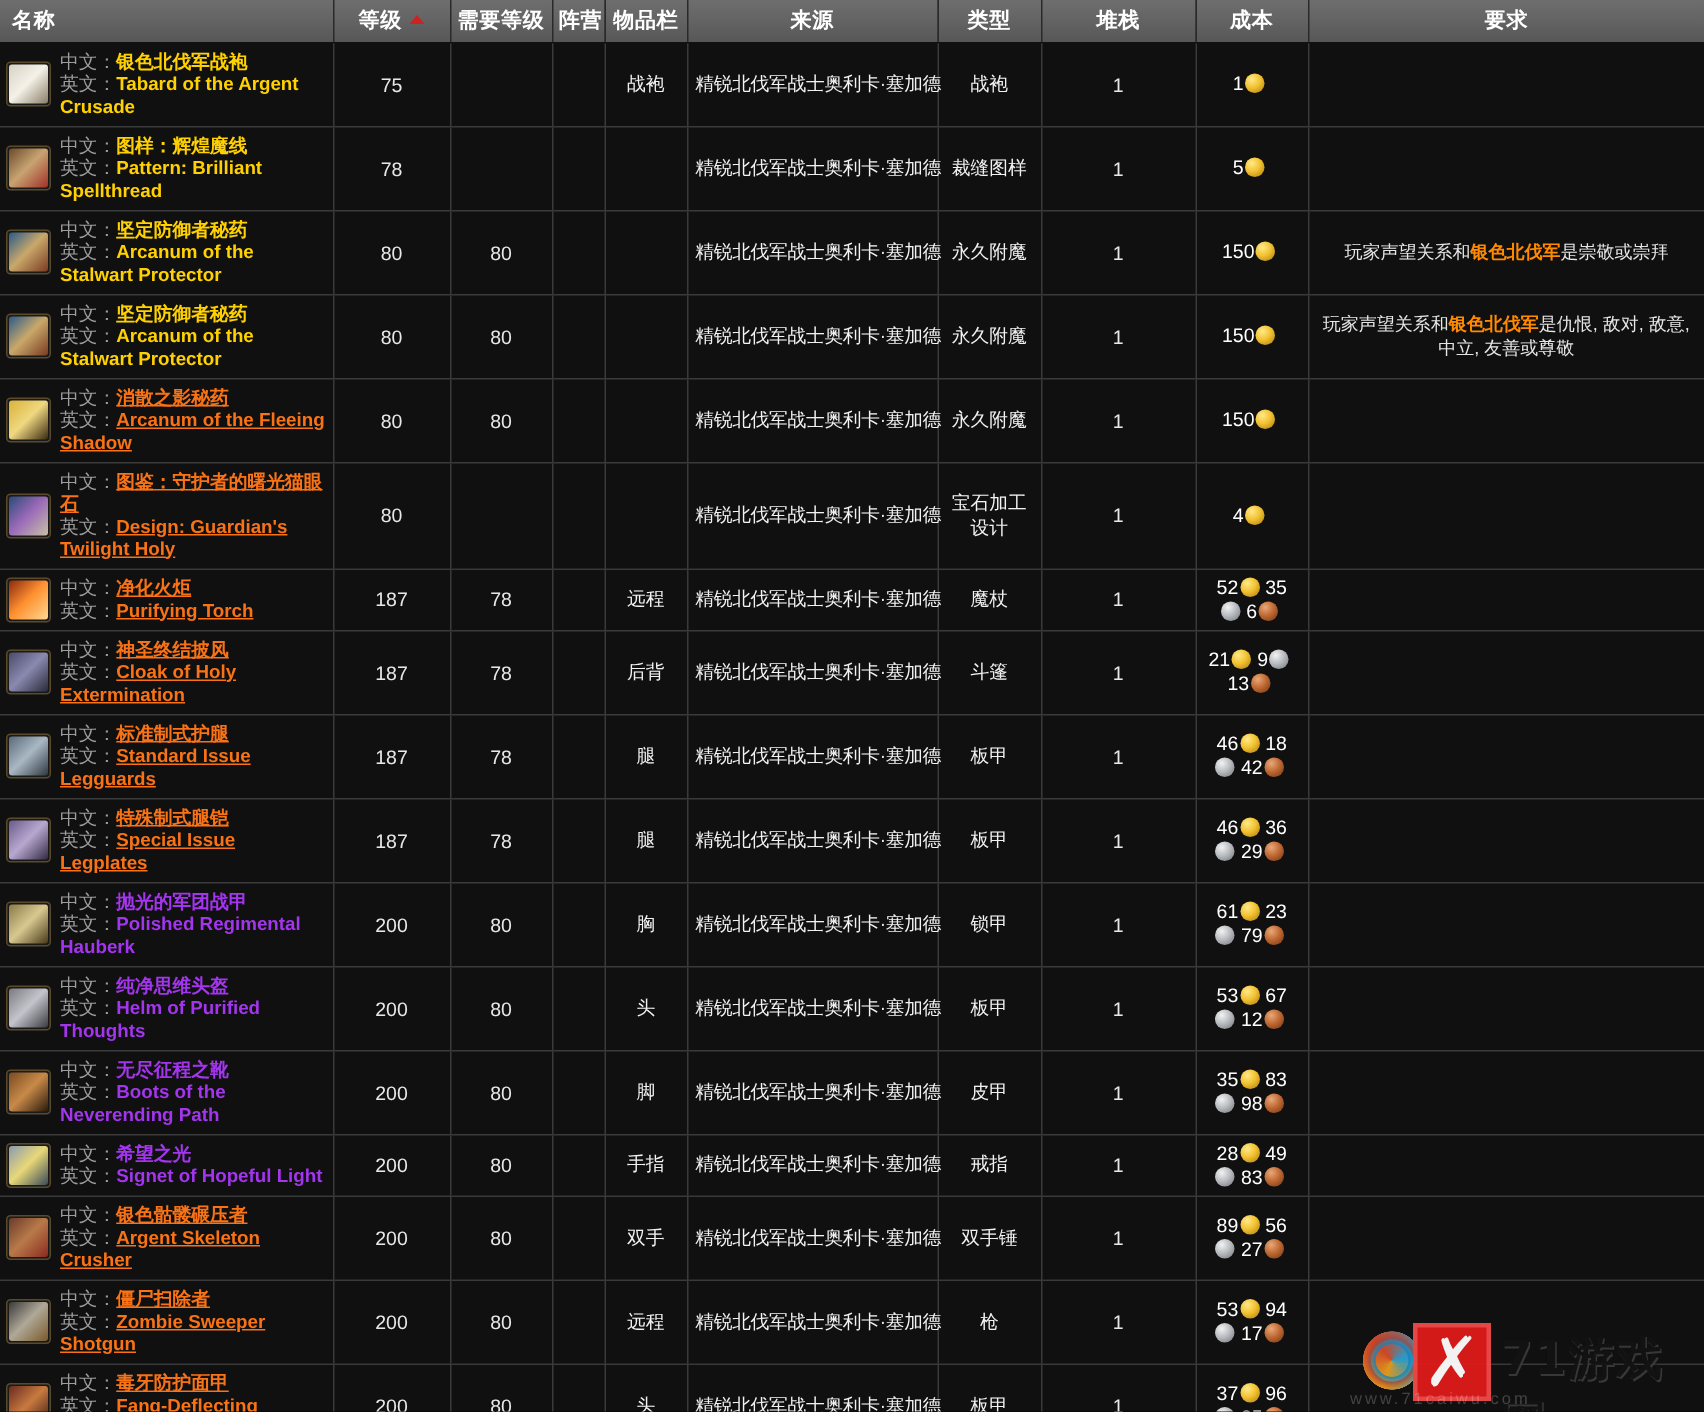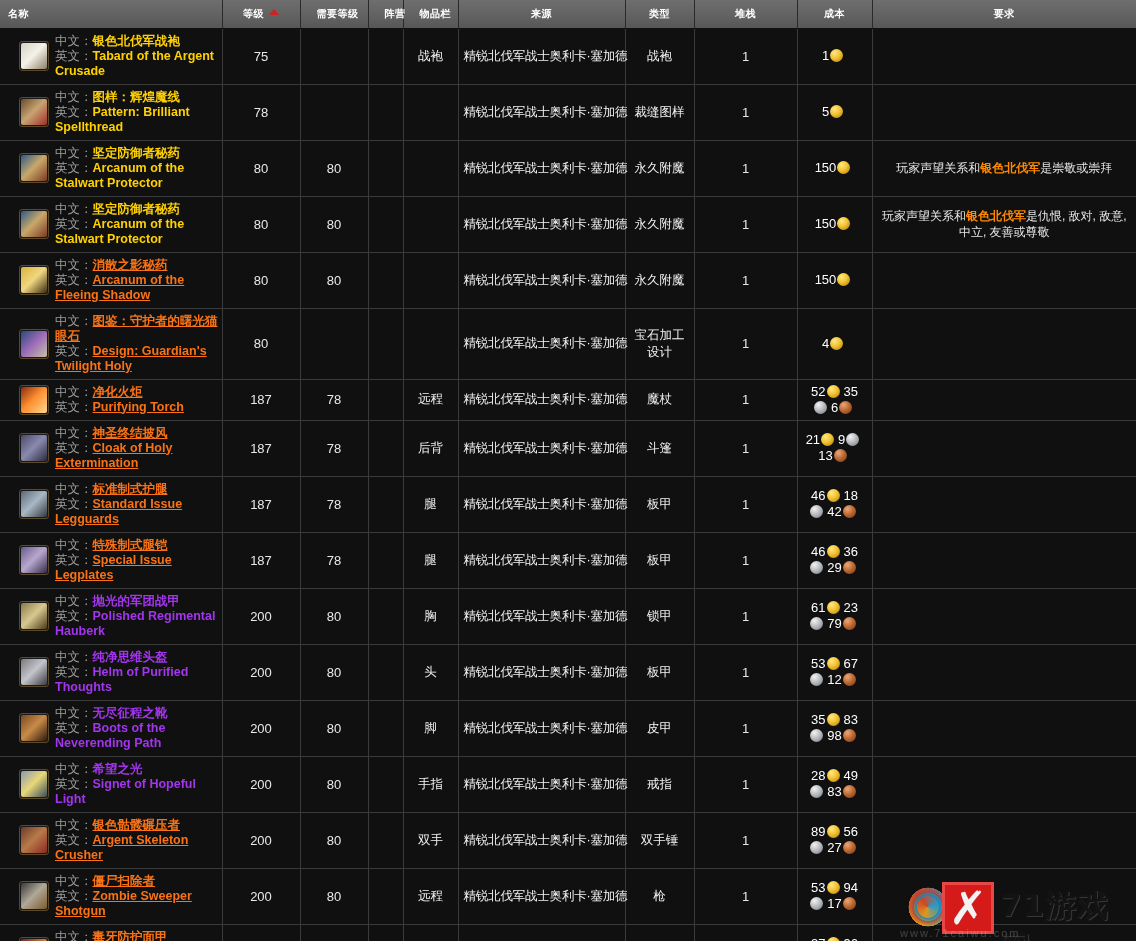--- a/index.html
+++ b/index.html
@@ -16,23 +16,23 @@
     width: 1136px;
     border-collapse: collapse;
     table-layout: fixed;
     font-size: 12px;
   }
 
   thead th {
     background: linear-gradient(to bottom, #6e6e6e 0%, #636363 50%, #575757 100%);
     color: #ffffff;
     font-weight: bold;
-    font-size: 10px;
+    font-size: 14px;
     height: 28px;
-    padding: 0 16px;
+    padding: 0 4px;
     border-right: 1px solid #2a2a2a;
     border-bottom: 1px solid #111;
     text-align: center;
     white-space: nowrap;
     letter-spacing: 0.5px;
   }
   thead th.col-name { text-align: left; padding-left: 8px; }
   thead th:last-child { border-right: none; }
 
   .sort-arrow {
@@ -53,21 +53,21 @@
     text-align: center;
     vertical-align: middle;
     padding: 4px 5px;
     font-size: 13px;
   }
   tbody td:last-child { border-right: none; }
   tbody tr:last-child td { border-bottom: none; }
 
   td.c-name {
     text-align: left;
-    padding: 5px 4px 5px 19px;
+    padding: 5px 4px 5px 4px;
     vertical-align: middle;
   }
   .name-inner { display: flex; align-items: center; gap: 6px; }
 
   .icon {
     width: 30px; height: 30px;
     flex: 0 0 30px;
     border: 1px solid #5a4a2a;
     border-radius: 3px;
     background: #1a1a1a;

